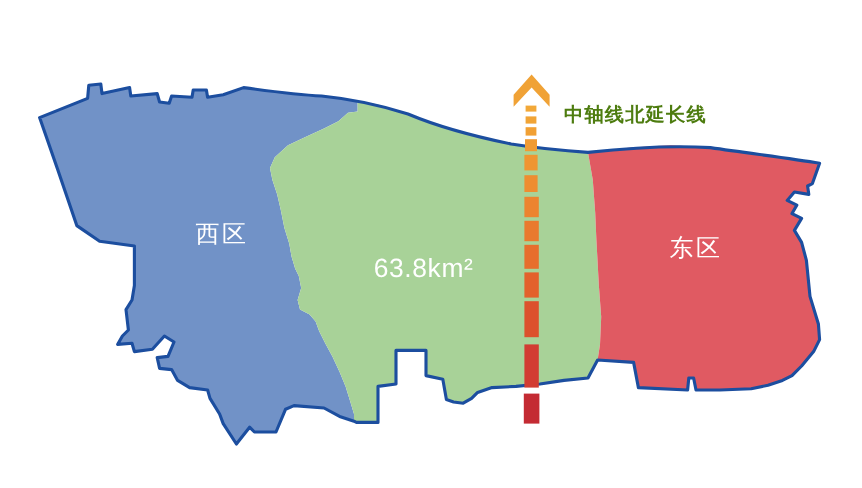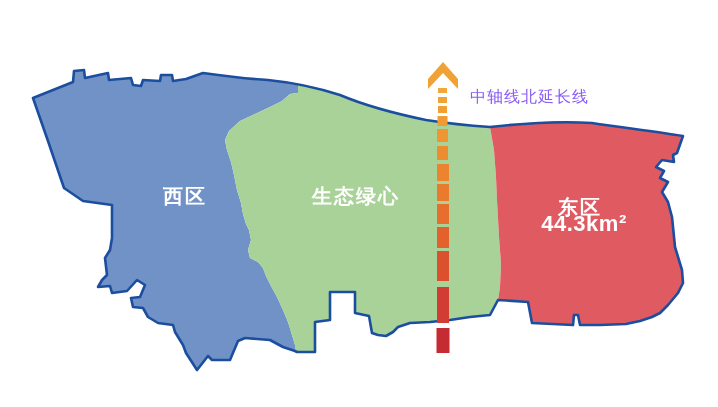--- a/index.html
+++ b/index.html
@@ -3,28 +3,28 @@
 <meta charset="utf-8">
 <style>
   html,body{margin:0;padding:0;background:#ffffff;}
   .stage{
     position:relative;width:718px;height:407px;background:#ffffff;
     overflow:hidden;font-family:"Liberation Sans","DejaVu Sans",sans-serif;
   }
   .stage svg{position:absolute;left:0;top:0;}
   .map-label{
     position:absolute;transform:translate(-50%,-50%);
-    color:#ffffff;font-weight:bold;white-space:nowrap;
+    color:#ffffff;font-weight:normal;white-space:nowrap;
     text-align:center;line-height:1;
   }
   .region-name{font-size:20px;letter-spacing:2px;}
   .region-area{font-size:22px;letter-spacing:0.5px;}
   .axis-caption{
     position:absolute;transform:translateY(-50%);
-    color:#8b5cf6;font-weight:normal;font-size:16px;
+    color:#4d7c0f;font-weight:bold;font-size:16px;
     letter-spacing:1px;white-space:nowrap;line-height:1;
   }
 </style>
 </head>
 <body>
 
 <div class="stage">
 
   <svg width="718" height="407" viewBox="0 0 718 407">
 
@@ -86,19 +86,18 @@
         <rect x="437" y="251" width="12" height="30" fill="#DC512D"></rect>
         <rect x="437" y="287" width="12" height="36" fill="#D23C32"></rect>
         <rect x="436.5" y="328" width="13" height="25" fill="#C42B33"></rect>
       </g>
 
     <polygon points="428,79 443,62 458,79 458,89 443,73 428,89" fill="#F0A236"></polygon>
   </svg>
 
   <div class="map-label region-name" style="left:185px;top:196px;">西区</div>
 
-  <div class="map-label region-name" style="left:356px;top:196px;">生态绿心</div>
+  <div class="map-label region-area" style="left:353px;top:224px;">63.8km²</div>
 
   <div class="map-label region-name" style="left:580px;top:196px;margin-top:11px;">东区</div>
-  <div class="map-label region-area" style="left:584px;top:224px;">44.3km²</div>
 
   <div class="axis-caption" style="left:470px;top:97px;">中轴线北延长线</div>
 </div>
 
 </body></html>

